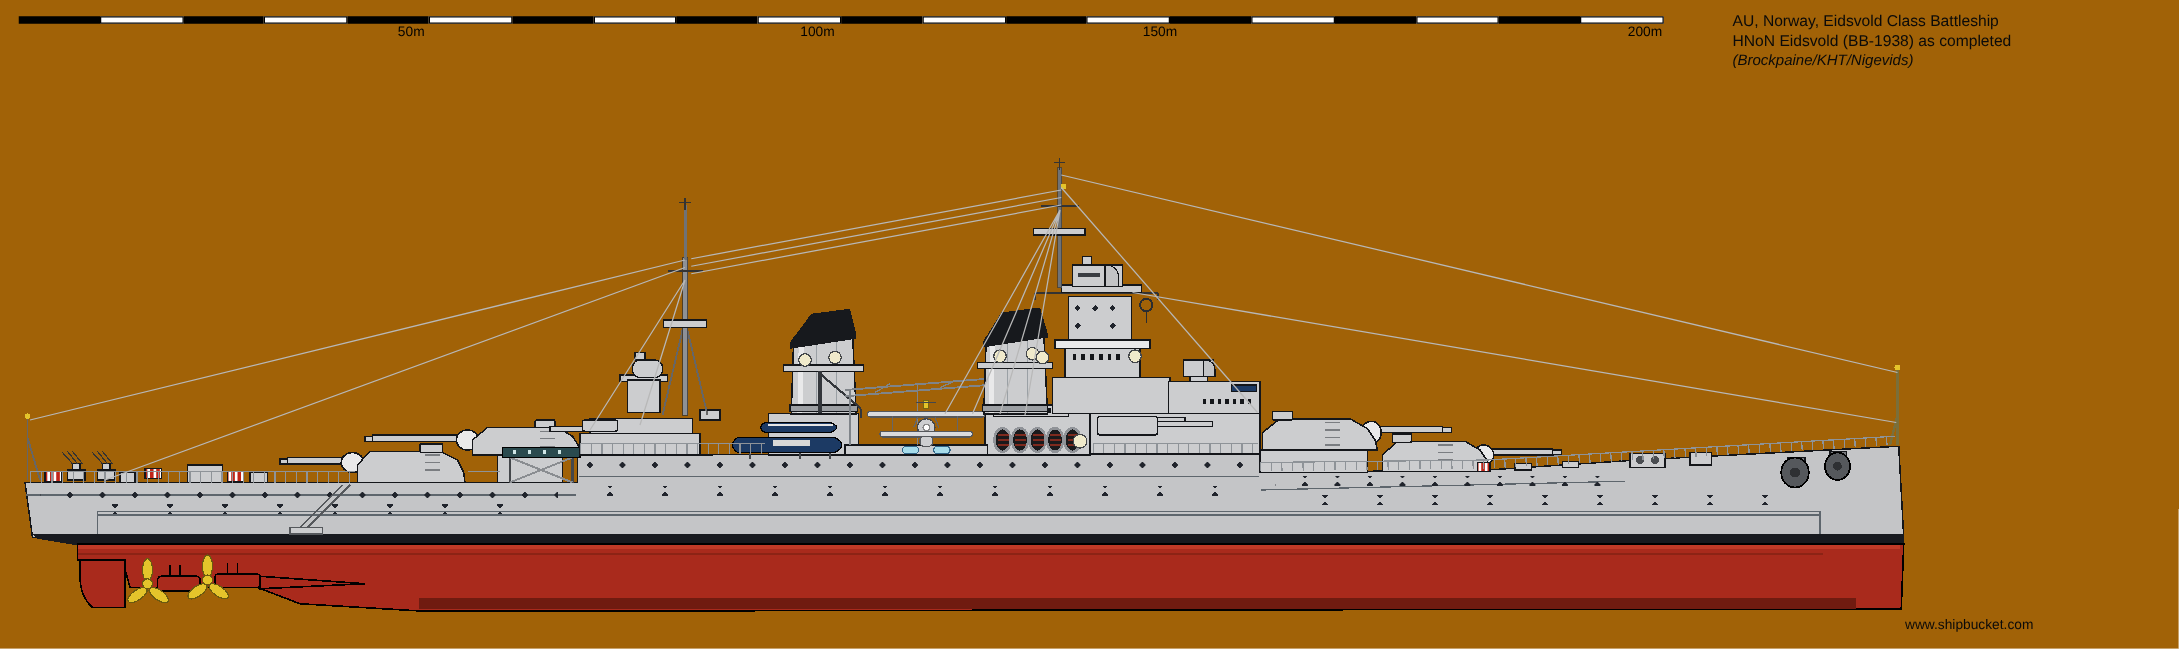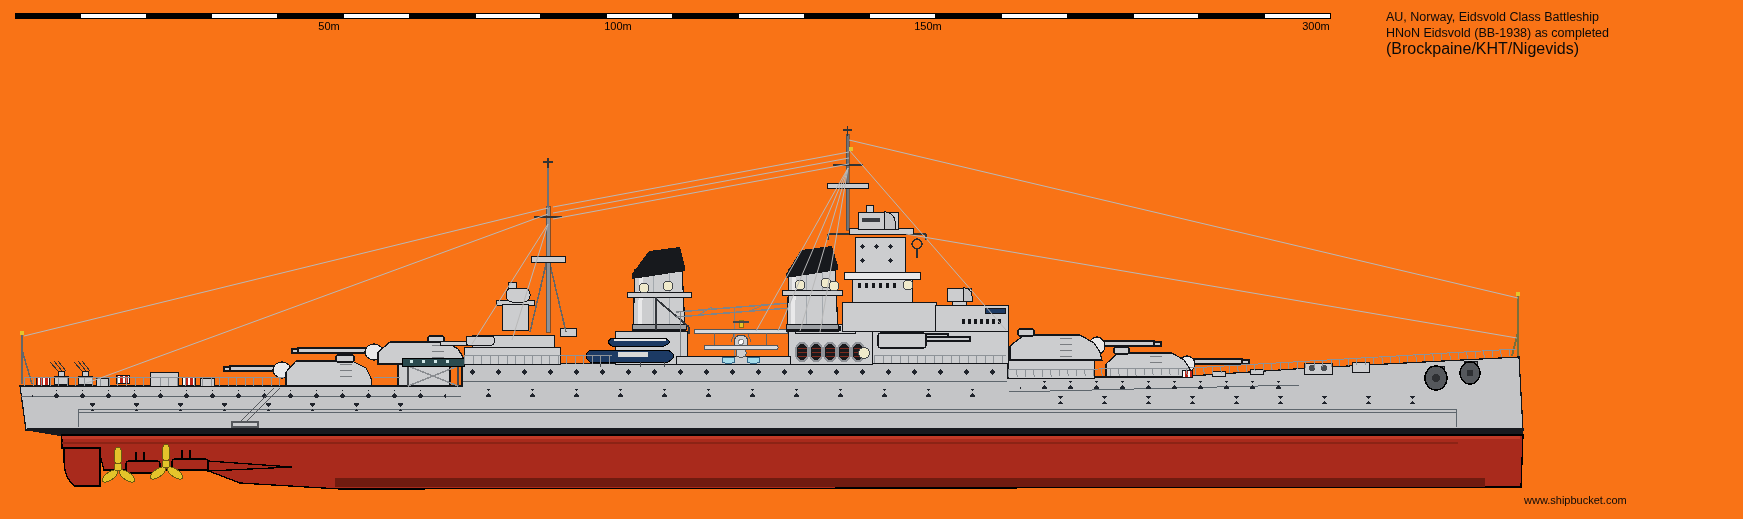--- a/index.html
+++ b/index.html
@@ -1,26 +1,26 @@
 <!DOCTYPE html>
 <html style="--hull-grey: #C4C5C7; --super-grey: #CCCDCF; --highlight-grey: #E9E9EA; --mid-grey: #9C9FA3; --seam-grey: #5E666D; --outline: #14161A; --funnel-cap-black: #17191D; --boot-stripe: #181A1F; --underwater-red: #A92A1C; --red-seam: #8C2315; --red-dark: #701B10; --red-bright: #C13A27; --propeller-yellow: #E4C42B; --searchlight-cream: #F0EACB; --boat-navy: #1C3A64; --float-red: #C02418; --aircraft-float-blue: #A6DCEA; --gantry-teal: #2A4A4E; --rigging-grey: #B8B8B8;"><head>
 <meta charset="utf-8">
 <style>
   html,body{margin:0;padding:0;background:#fff;}
-  #canvas{position:relative;width:1743px;height:519px;background:#f97316;overflow:hidden;
+  #canvas{position:relative;width:1743px;height:519px;background:#a16207;overflow:hidden;
           font-family:"Liberation Sans",sans-serif;}
   
   #scalebar{position:absolute;left:15px;top:13px;width:1316px;height:6px;display:flex;}
   #scalebar .seg{flex:1;height:6px;}
   #scalebar .seg:nth-child(odd){background:#000;}
   #scalebar .seg:nth-child(even){background:#fff;border:1px solid #000;box-sizing:border-box;}
   .scale-label{position:absolute;top:20px;font-size:11px;color:#000;transform:translateX(-50%);white-space:nowrap;}
   
   #titleblock{position:absolute;left:1386px;top:10px;color:#0a0a0a;line-height:15.5px;font-size:12.5px;white-space:nowrap;}
-  #titleblock .small{font-size:16px;}
+  #titleblock .small{font-size:12px;font-style:italic;}
   
   #footer-url{position:absolute;left:1524px;top:494px;font-size:11px;color:#0a0a0a;white-space:nowrap;}
   #ship-svg{position:absolute;left:0;top:0;}
 </style>
 </head>
 <body>
 
 <div id="canvas">
 
   <div id="scalebar">
@@ -39,23 +39,23 @@
       <div class="seg"></div>
       <div class="seg"></div>
       <div class="seg"></div>
       <div class="seg"></div>
       <div class="seg"></div>
       <div class="seg"></div>
       <div class="seg"></div>
       <div class="seg"></div>
   </div>
   <div class="scale-label" style="left:329px">50m</div>
-  <div class="scale-label" style="left:618px">100m</div>
+  <div class="scale-label" style="left:654px">100m</div>
   <div class="scale-label" style="left:928px">150m</div>
-  <div class="scale-label" style="left:1316px">300m</div>
+  <div class="scale-label" style="left:1316px">200m</div>
 
   <div id="titleblock">
     <div>AU, Norway, Eidsvold Class Battleship</div>
     <div>HNoN Eidsvold (BB-1938) as completed</div>
     <div class="small">(Brockpaine/KHT/Nigevids)</div>
   </div>
 
   <div id="footer-url">www.shipbucket.com</div>
 
   <svg id="ship-svg" width="1743" height="519" viewBox="0 0 1743 519" shape-rendering="crispEdges">

